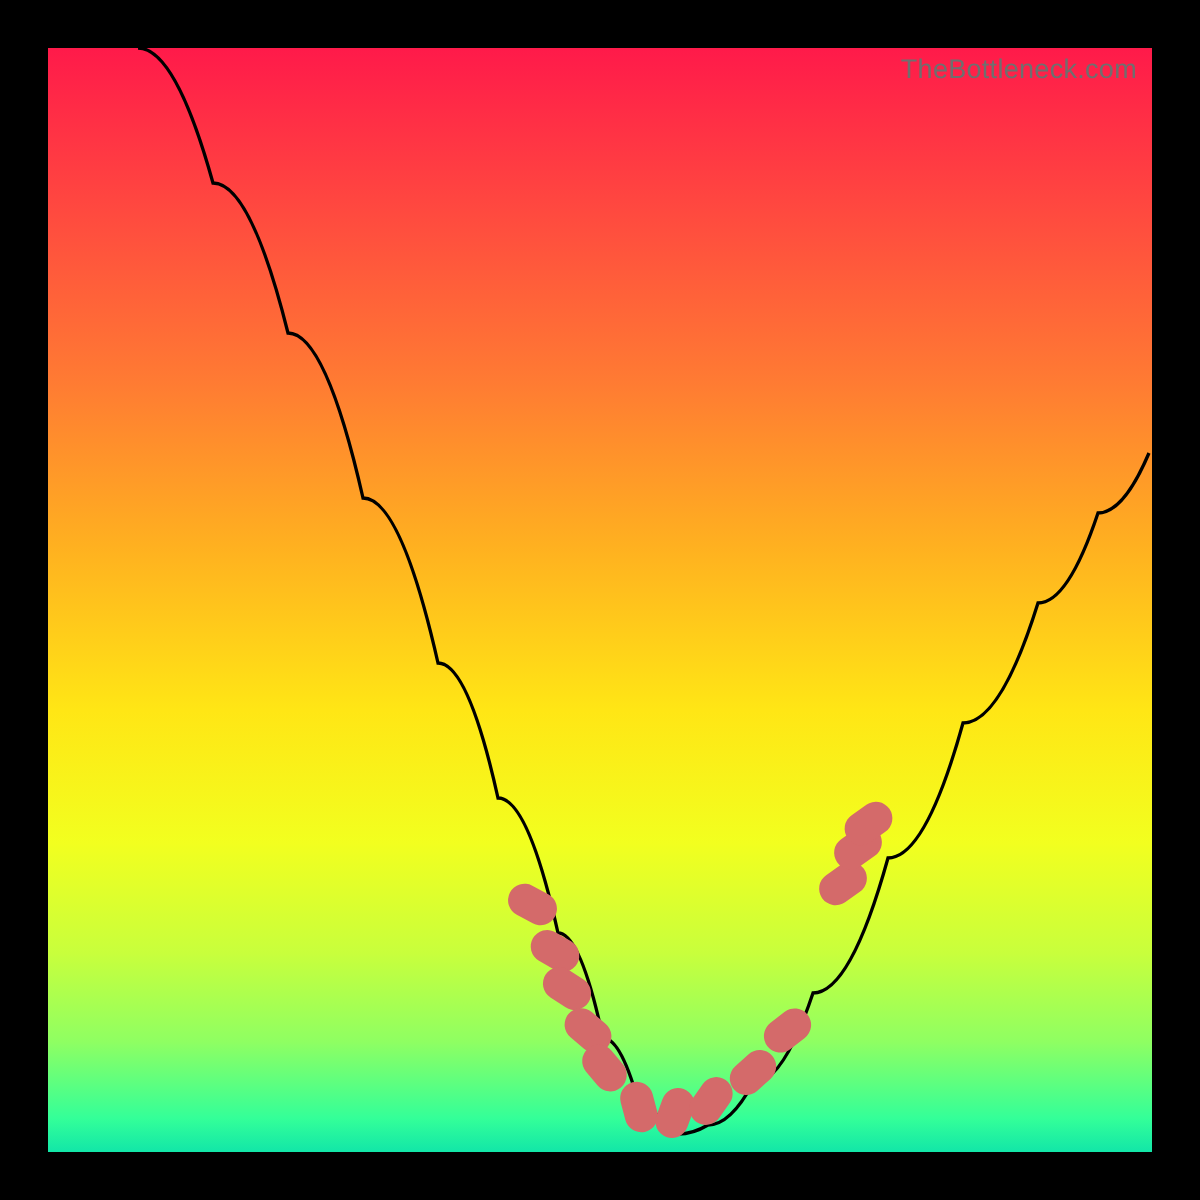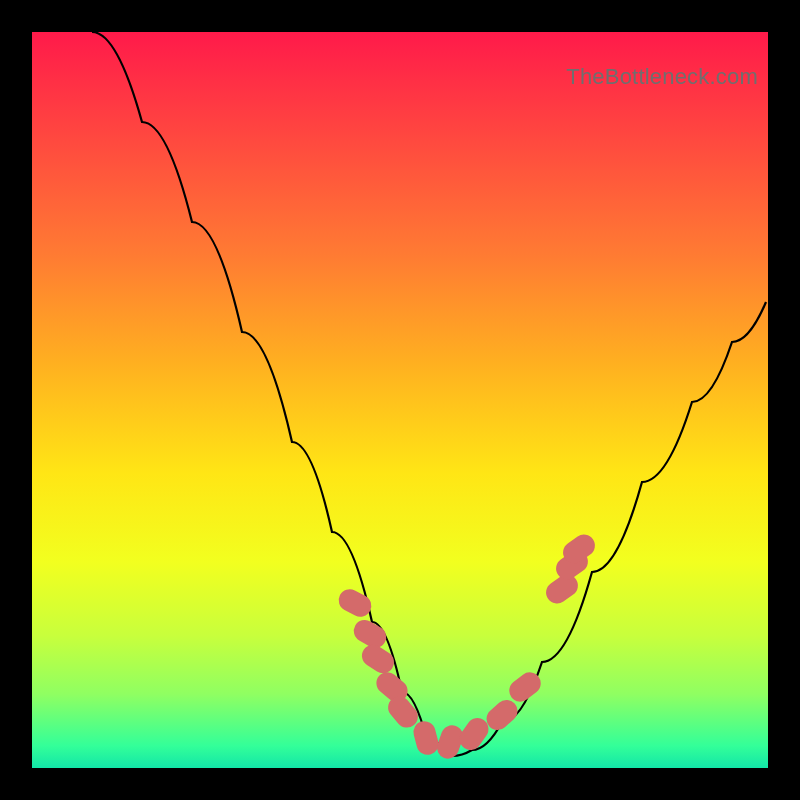--- a/index.html
+++ b/index.html
@@ -36,25 +36,24 @@
       #8fff62 90%,
       #33ff99 97%,
       #12e6a8 100%
     );
   }
   .watermark {
     position: absolute;
     top: 4px;
     right: 10px;
     font-family: Arial, Helvetica, sans-serif;
-    font-size: 22px;
+    font-size: 18px;
     color: #6f6f6f;
     font-weight: 500;
     letter-spacing: 0.2px;
-    margin-top: 28px;
   }
   svg.curve {
     position: absolute;
     left: 0;
     top: 0;
     width: 736px;
     height: 736px;
   }
   .curve path {
     fill: none;

